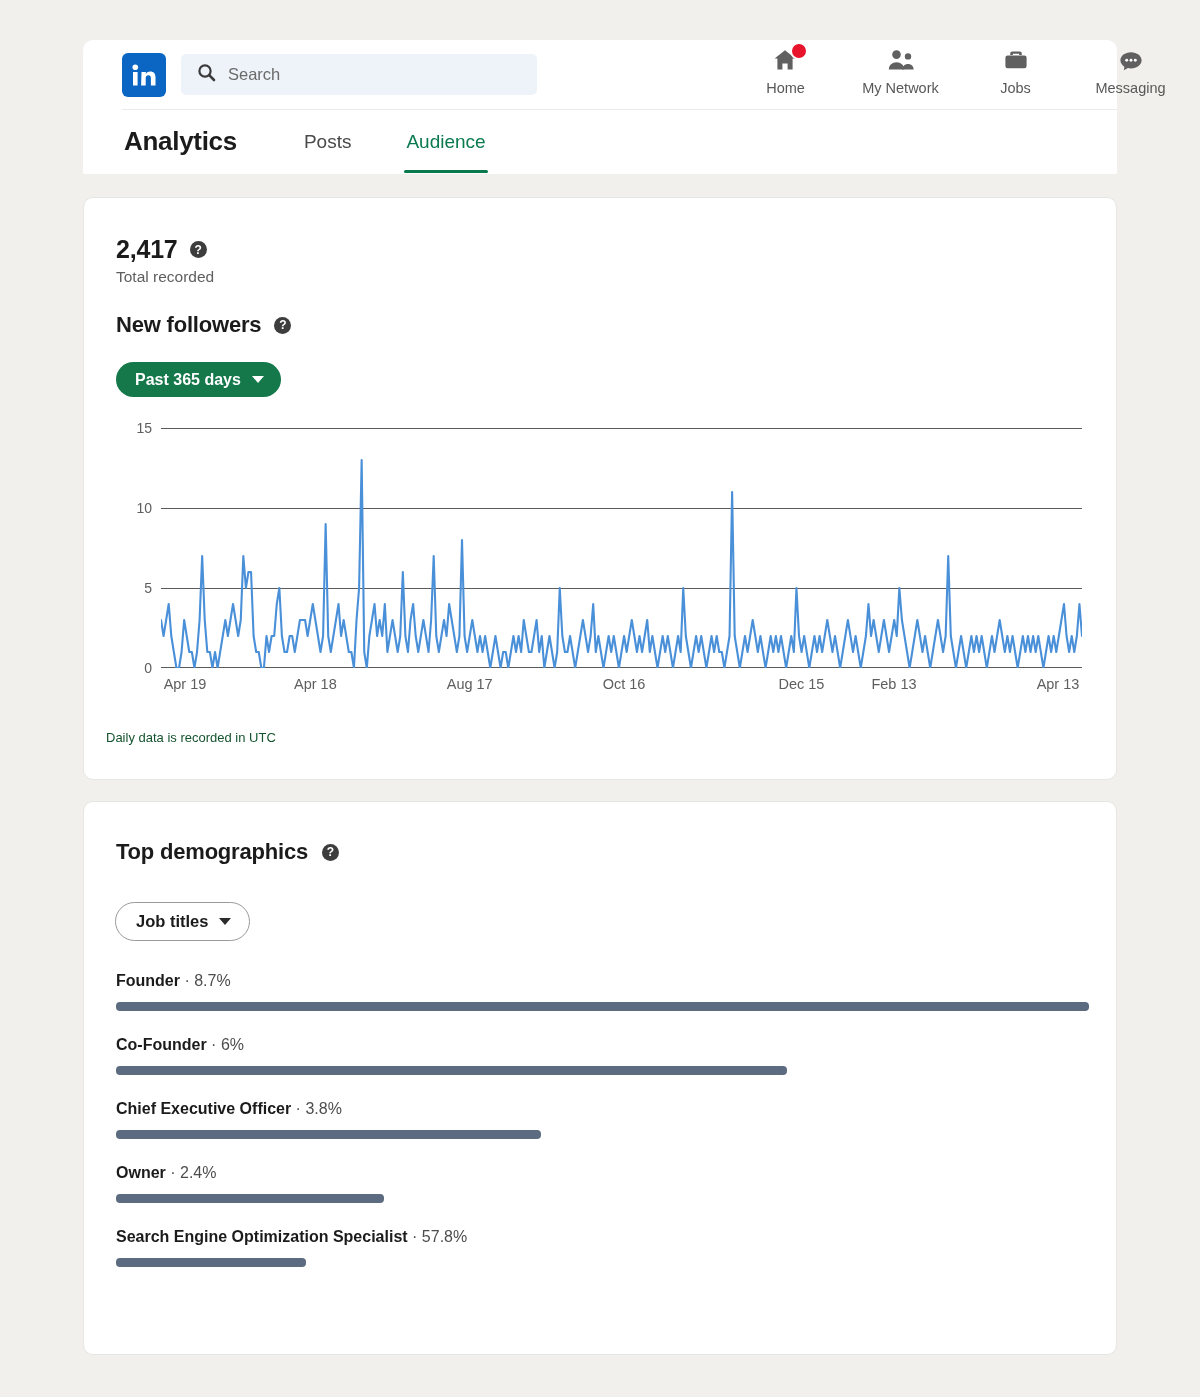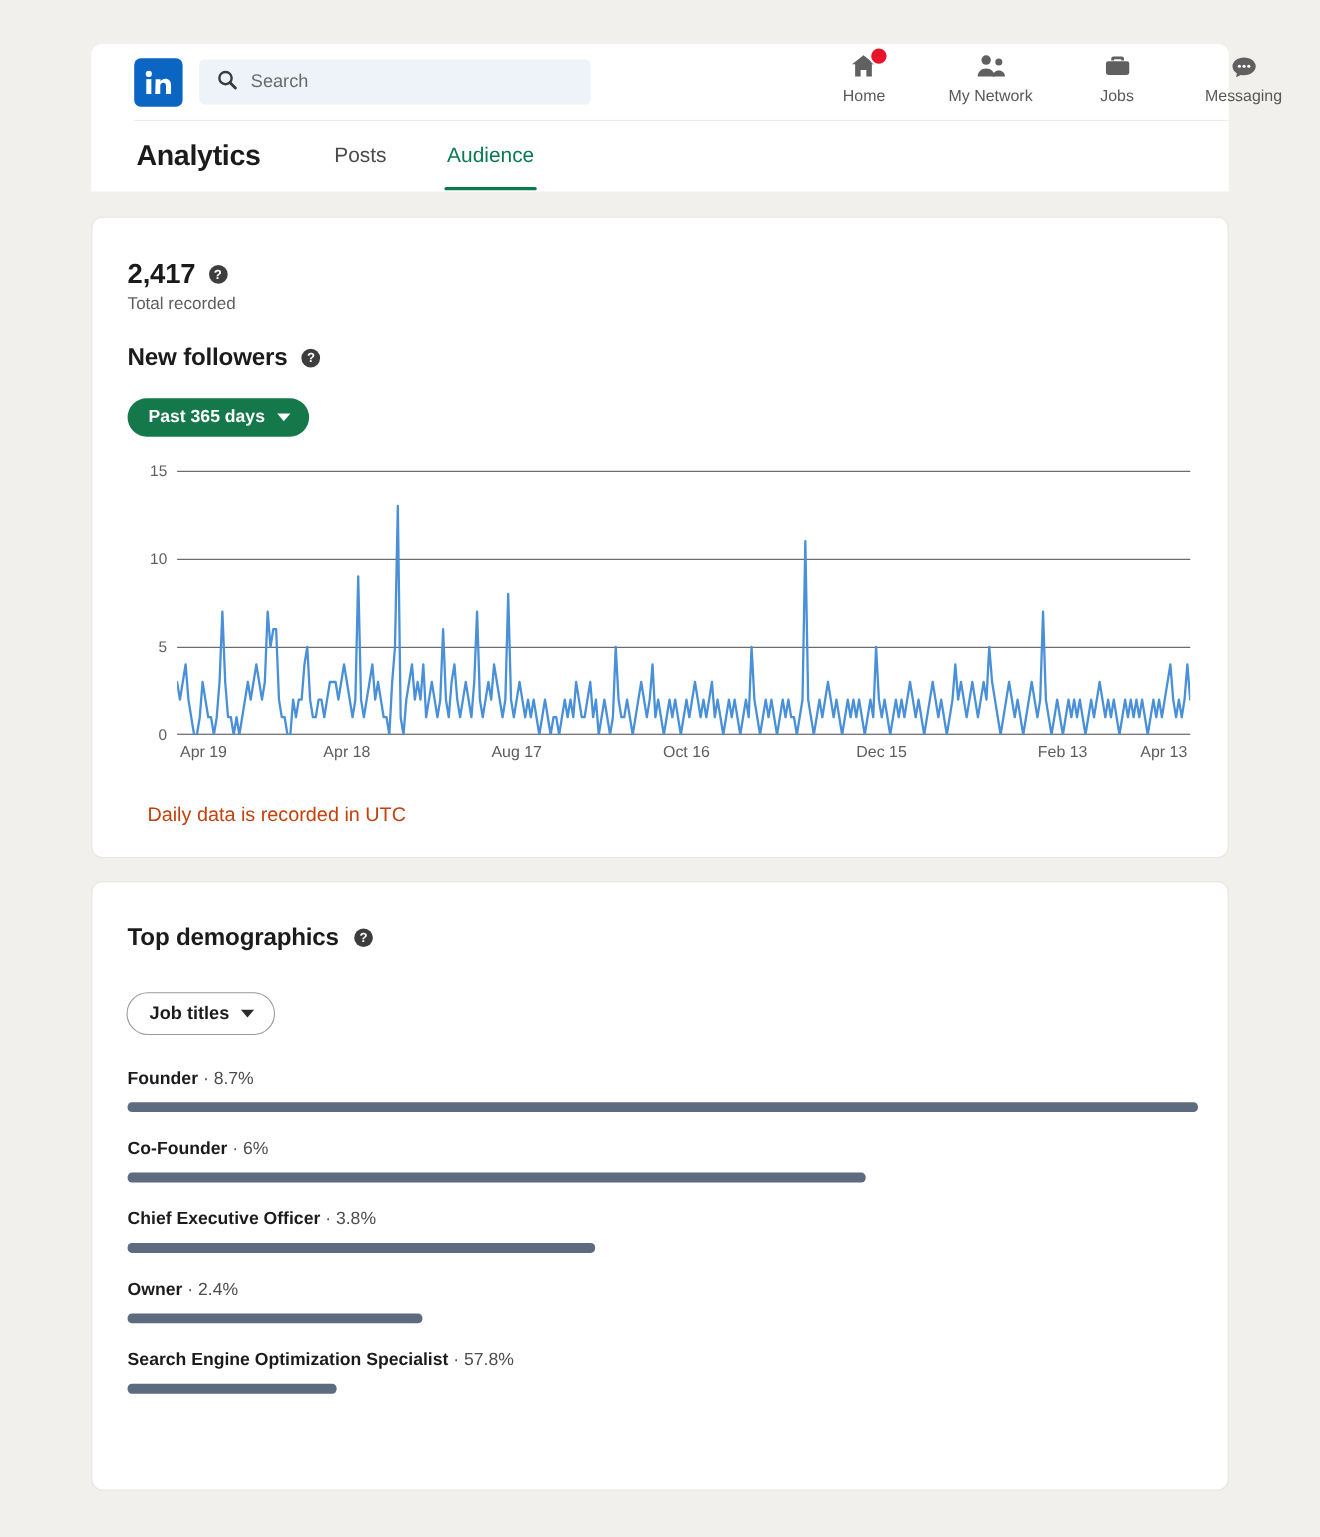--- a/index.html
+++ b/index.html
@@ -298,24 +298,24 @@
   .xlabel {
     position: absolute;
     font-size: 14.5px;
     color: #5E5E5E;
     transform: translateX(-50%);
     white-space: nowrap;
   }
 
   .chart-footnote {
     position: absolute;
-    left: 50px;
+    left: 22px;
     top: 532px;
-    font-size: 18px;
-    color: #c2410c;
+    font-size: 13px;
+    color: #14532d;
   }
 
   
   .demo-title-row {
     position: absolute;
     left: 32px;
     top: 37px;
     display: flex;
     align-items: center;
     gap: 14px;
@@ -509,21 +509,21 @@
           <svg width="921" height="240">
             <path d="M0.00 192.00 L2.57 208.00 L5.15 192.00 L7.72 176.00 L10.29 208.00 L12.86 224.00 L15.44 240.00 L18.01 240.00 L20.58 224.00 L23.15 192.00 L25.73 208.00 L28.30 224.00 L30.87 224.00 L33.44 240.00 L36.02 224.00 L38.59 192.00 L41.16 128.00 L43.73 192.00 L46.31 224.00 L48.88 224.00 L51.45 240.00 L54.03 224.00 L56.60 240.00 L59.17 224.00 L61.74 208.00 L64.32 192.00 L66.89 208.00 L69.46 192.00 L72.03 176.00 L74.61 192.00 L77.18 208.00 L79.75 192.00 L82.32 128.00 L84.90 160.00 L87.47 144.00 L90.04 144.00 L92.61 208.00 L95.19 224.00 L97.76 224.00 L100.33 240.00 L102.91 240.00 L105.48 208.00 L108.05 224.00 L110.62 208.00 L113.20 208.00 L115.77 176.00 L118.34 160.00 L120.91 208.00 L123.49 224.00 L126.06 224.00 L128.63 208.00 L131.20 208.00 L133.78 224.00 L136.35 208.00 L138.92 192.00 L141.49 192.00 L144.07 192.00 L146.64 208.00 L149.21 192.00 L151.78 176.00 L154.36 192.00 L156.93 208.00 L159.50 224.00 L162.08 208.00 L164.65 96.00 L167.22 208.00 L169.79 224.00 L172.37 208.00 L174.94 192.00 L177.51 176.00 L180.08 208.00 L182.66 192.00 L185.23 208.00 L187.80 224.00 L190.37 224.00 L192.95 240.00 L195.52 192.00 L198.09 160.00 L200.66 32.00 L203.24 224.00 L205.81 240.00 L208.38 208.00 L210.96 192.00 L213.53 176.00 L216.10 208.00 L218.67 192.00 L221.25 208.00 L223.82 176.00 L226.39 224.00 L228.96 208.00 L231.54 192.00 L234.11 208.00 L236.68 224.00 L239.25 208.00 L241.83 144.00 L244.40 208.00 L246.97 224.00 L249.54 192.00 L252.12 176.00 L254.69 208.00 L257.26 224.00 L259.84 208.00 L262.41 192.00 L264.98 208.00 L267.55 224.00 L270.13 192.00 L272.70 128.00 L275.27 208.00 L277.84 224.00 L280.42 208.00 L282.99 192.00 L285.56 208.00 L288.13 176.00 L290.71 192.00 L293.28 208.00 L295.85 224.00 L298.42 208.00 L301.00 112.00 L303.57 208.00 L306.14 224.00 L308.72 208.00 L311.29 192.00 L313.86 208.00 L316.43 224.00 L319.01 208.00 L321.58 224.00 L324.15 208.00 L326.72 224.00 L329.30 240.00 L331.87 224.00 L334.44 208.00 L337.01 224.00 L339.59 240.00 L342.16 224.00 L344.73 224.00 L347.30 240.00 L349.88 224.00 L352.45 208.00 L355.02 224.00 L357.59 208.00 L360.17 224.00 L362.74 192.00 L365.31 208.00 L367.89 224.00 L370.46 224.00 L373.03 208.00 L375.60 192.00 L378.18 224.00 L380.75 208.00 L383.32 240.00 L385.89 224.00 L388.47 208.00 L391.04 224.00 L393.61 240.00 L396.18 224.00 L398.76 160.00 L401.33 208.00 L403.90 224.00 L406.47 224.00 L409.05 208.00 L411.62 224.00 L414.19 240.00 L416.77 224.00 L419.34 208.00 L421.91 192.00 L424.48 208.00 L427.06 224.00 L429.63 208.00 L432.20 176.00 L434.77 224.00 L437.35 208.00 L439.92 224.00 L442.49 240.00 L445.06 224.00 L447.64 208.00 L450.21 224.00 L452.78 208.00 L455.35 224.00 L457.93 240.00 L460.50 224.00 L463.07 208.00 L465.65 224.00 L468.22 208.00 L470.79 192.00 L473.36 208.00 L475.94 224.00 L478.51 208.00 L481.08 224.00 L483.65 208.00 L486.23 192.00 L488.80 224.00 L491.37 208.00 L493.94 224.00 L496.52 240.00 L499.09 224.00 L501.66 208.00 L504.23 224.00 L506.81 208.00 L509.38 224.00 L511.95 240.00 L514.53 224.00 L517.10 208.00 L519.67 224.00 L522.24 160.00 L524.82 208.00 L527.39 224.00 L529.96 240.00 L532.53 224.00 L535.11 208.00 L537.68 224.00 L540.25 208.00 L542.82 224.00 L545.40 240.00 L547.97 224.00 L550.54 208.00 L553.11 224.00 L555.69 208.00 L558.26 224.00 L560.83 224.00 L563.41 240.00 L565.98 224.00 L568.55 208.00 L571.12 64.00 L573.70 208.00 L576.27 224.00 L578.84 240.00 L581.41 224.00 L583.99 208.00 L586.56 224.00 L589.13 208.00 L591.70 192.00 L594.28 208.00 L596.85 224.00 L599.42 208.00 L601.99 224.00 L604.57 240.00 L607.14 224.00 L609.71 208.00 L612.28 224.00 L614.86 208.00 L617.43 224.00 L620.00 208.00 L622.58 224.00 L625.15 240.00 L627.72 224.00 L630.29 208.00 L632.87 224.00 L635.44 160.00 L638.01 208.00 L640.58 224.00 L643.16 208.00 L645.73 224.00 L648.30 240.00 L650.87 224.00 L653.45 208.00 L656.02 224.00 L658.59 208.00 L661.16 224.00 L663.74 208.00 L666.31 192.00 L668.88 208.00 L671.46 224.00 L674.03 208.00 L676.60 224.00 L679.17 240.00 L681.75 224.00 L684.32 208.00 L686.89 192.00 L689.46 208.00 L692.04 224.00 L694.61 208.00 L697.18 224.00 L699.75 240.00 L702.33 224.00 L704.90 208.00 L707.47 176.00 L710.04 208.00 L712.62 192.00 L715.19 208.00 L717.76 224.00 L720.34 208.00 L722.91 192.00 L725.48 208.00 L728.05 224.00 L730.63 208.00 L733.20 192.00 L735.77 208.00 L738.34 160.00 L740.92 192.00 L743.49 208.00 L746.06 224.00 L748.63 240.00 L751.21 224.00 L753.78 208.00 L756.35 192.00 L758.92 208.00 L761.50 224.00 L764.07 208.00 L766.64 224.00 L769.22 240.00 L771.79 224.00 L774.36 208.00 L776.93 192.00 L779.51 208.00 L782.08 224.00 L784.65 208.00 L787.22 128.00 L789.80 208.00 L792.37 224.00 L794.94 240.00 L797.51 224.00 L800.09 208.00 L802.66 224.00 L805.23 240.00 L807.80 224.00 L810.38 208.00 L812.95 224.00 L815.52 208.00 L818.09 224.00 L820.67 208.00 L823.24 224.00 L825.81 240.00 L828.39 224.00 L830.96 208.00 L833.53 224.00 L836.10 208.00 L838.68 192.00 L841.25 208.00 L843.82 224.00 L846.39 208.00 L848.97 224.00 L851.54 208.00 L854.11 224.00 L856.68 240.00 L859.26 224.00 L861.83 208.00 L864.40 224.00 L866.97 208.00 L869.55 224.00 L872.12 208.00 L874.69 224.00 L877.27 208.00 L879.84 224.00 L882.41 240.00 L884.98 224.00 L887.56 208.00 L890.13 224.00 L892.70 208.00 L895.27 224.00 L897.85 208.00 L900.42 192.00 L902.99 176.00 L905.56 208.00 L908.14 224.00 L910.71 208.00 L913.28 224.00 L915.85 208.00 L918.43 176.00 L921.00 208.00" fill="none" stroke="#4A90D9" stroke-width="2.1" stroke-linejoin="round" stroke-linecap="round"></path>
           </svg>
         </div>
       <div class="chart-xlabels" id="chart-xlabels">
           <div class="xlabel" style="left: 24px;">Apr 19</div>
           <div class="xlabel" style="left: 154.358px;">Apr 18</div>
           <div class="xlabel" style="left: 308.715px;">Aug 17</div>
           <div class="xlabel" style="left: 463.073px;">Oct 16</div>
           <div class="xlabel" style="left: 617.43px; margin-left: 23px;">Dec 15</div>
-          <div class="xlabel" style="left: 805px; text-align: center;">Feb 13</div>
+          <div class="xlabel" style="left: 733px; text-align: center;">Feb 13</div>
           <div class="xlabel" style="left: 897px;">Apr 13</div>
         </div>
     </div>
 
     <div class="chart-footnote">Daily data is recorded in UTC</div>
   </div>
 
   <div class="card" id="demographics-card">
 
     <div class="demo-title-row">

